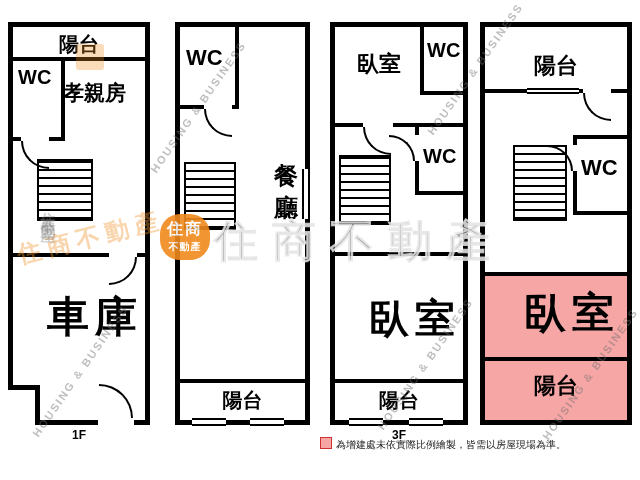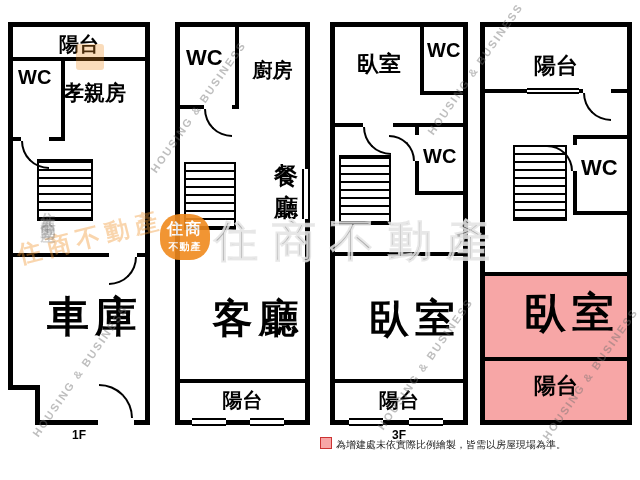--- a/index.html
+++ b/index.html
@@ -63,25 +63,23 @@
     <div class="arc arc-tr" style="left:86px;top:357px;width:34px;height:34px;"></div>
   </div>
   <div class="floor-label" style="left:8px;top:428px;width:142px;">1F</div>
 
   <div class="panel" style="left:175px;top:22px;width:135px;height:403px;">
     <div class="wall" style="left:55px;top:0;width:4px;height:78px;"></div>
     <div class="wall" style="left:0;top:78px;width:59px;height:4px;"></div>
     <div class="gap" style="left:24px;top:78px;width:28px;height:4px;"></div>
     <div class="arc arc-bl" style="left:24px;top:82px;width:28px;height:28px;"></div>
     <div class="rm" style="left:6px;top:18px;font-size:22px;">WC</div>
-    <div class="rm" style="left:60px;top:30px;width:65px;text-align:center;font-size:20px;">廚房</div>
     <div class="stairs" style="left:4px;top:135px;width:52px;height:68px;"></div>
     <div class="rm" style="left:94px;top:133px;width:28px;font-size:24px;line-height:32px;word-break:break-all;">餐廳</div>
     <div class="vwindow" style="left:122px;top:142px;width:8px;height:50px;"></div>
-    <div class="rm big" style="left:0;top:264px;width:125px;">客廳</div>
     <div class="wall" style="left:0;top:352px;width:125px;height:4px;"></div>
     <div class="rm" style="left:0;top:360px;width:125px;text-align:center;font-size:20px;">陽台</div>
     <div class="window" style="left:12px;top:391px;width:34px;height:8px;"></div>
     <div class="window" style="left:70px;top:391px;width:34px;height:8px;"></div>
   </div>
 
   <div class="panel" style="left:330px;top:22px;width:138px;height:403px;">
     <div class="wall" style="left:85px;top:0;width:4px;height:64px;"></div>
     <div class="wall" style="left:85px;top:64px;width:43px;height:4px;"></div>
     <div class="rm" style="left:92px;top:12px;font-size:20px;">WC</div>

